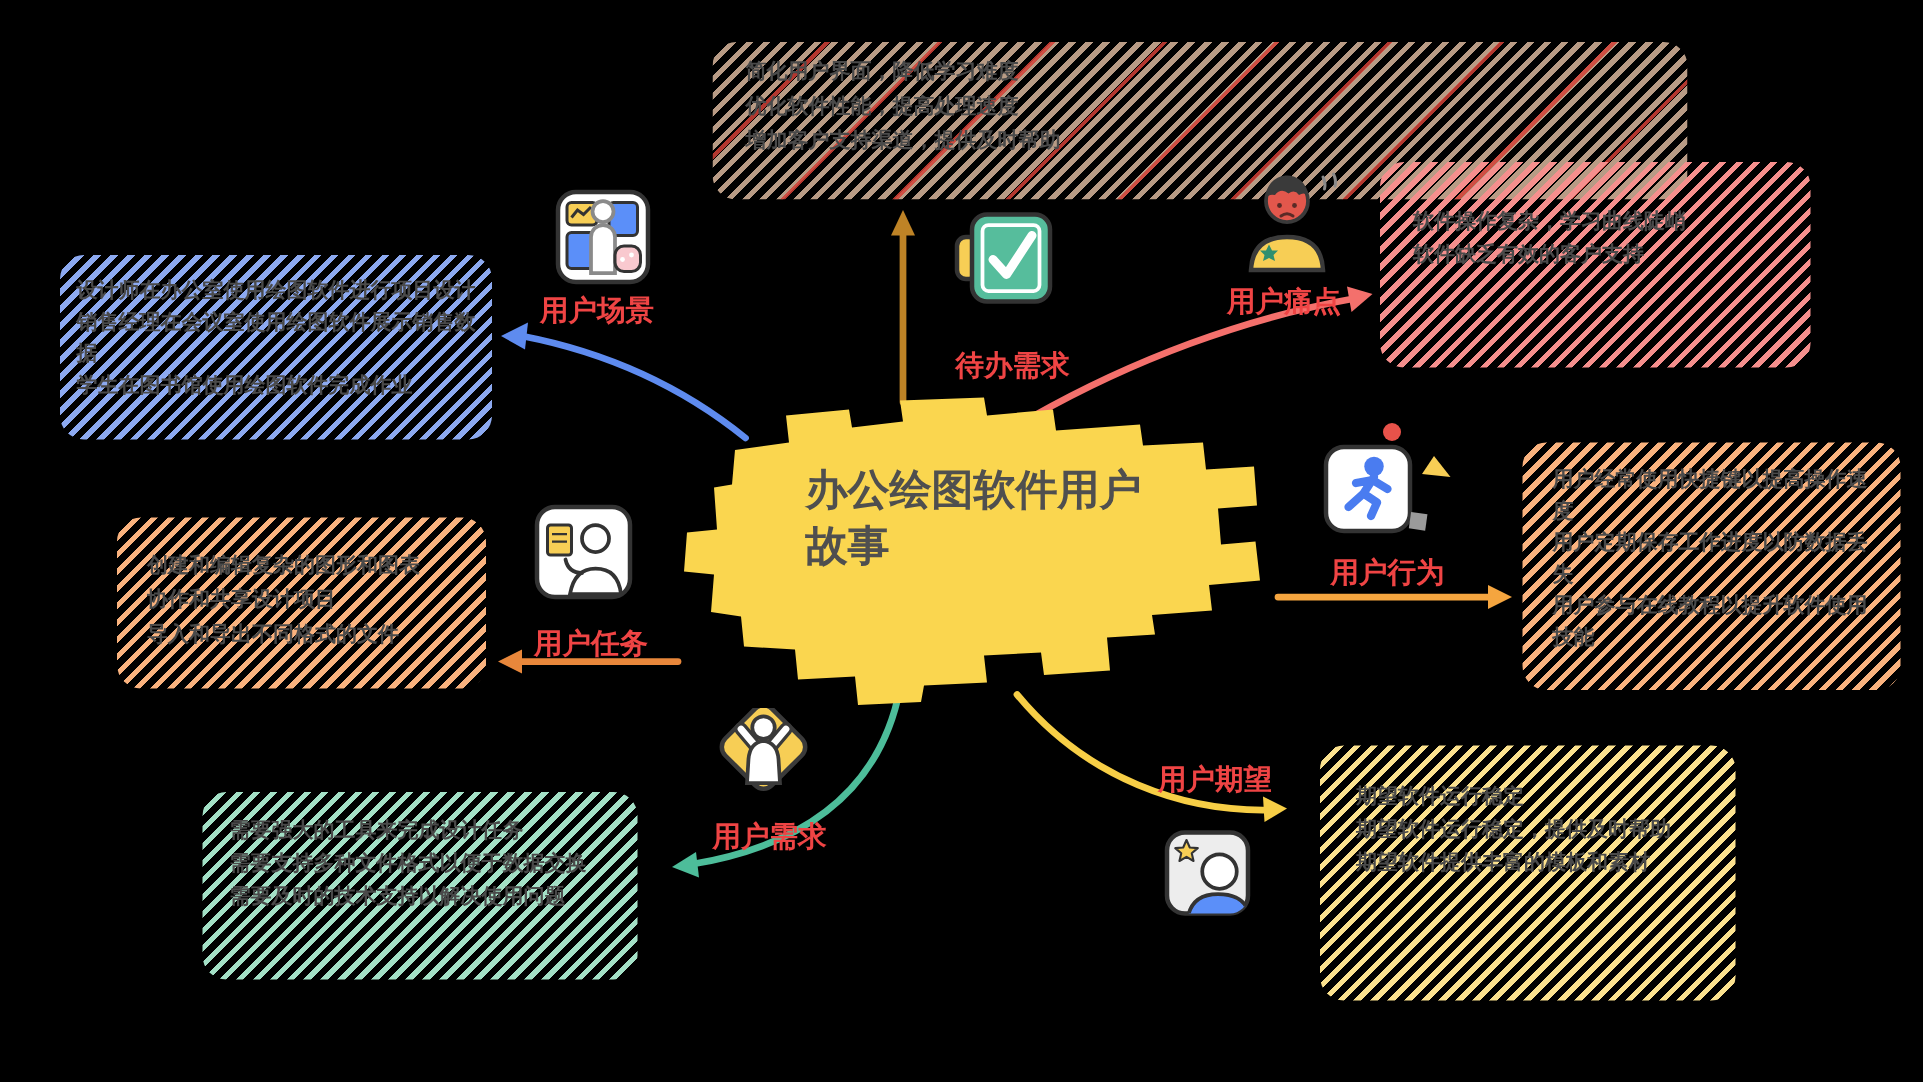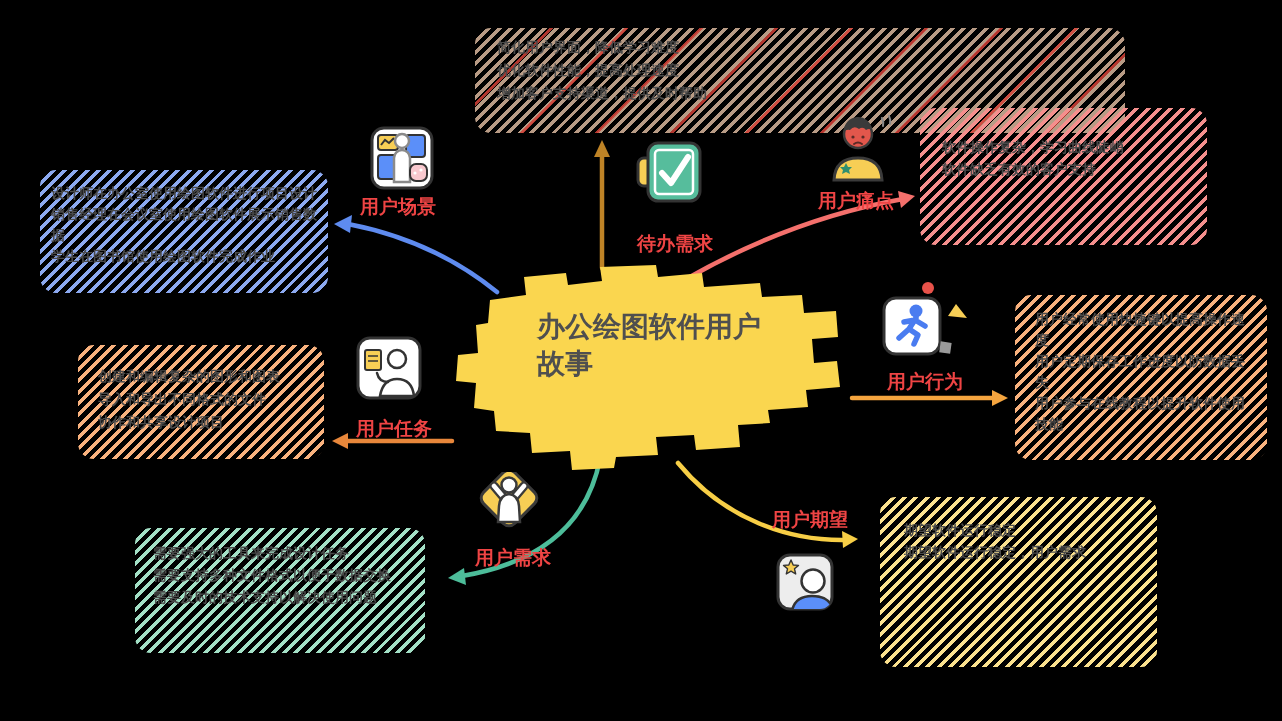--- a/index.html
+++ b/index.html
@@ -101,33 +101,34 @@
   </div>
 
   <div class="hatch-box box-behavior">
     <div class="box-line">用户经常使用快捷键以提高操作速度</div>
     <div class="box-line">用户定期保存工作进度以防数据丢失</div>
     <div class="box-line">用户参与在线教程以提升软件使用技能</div>
   </div>
 
   <div class="hatch-box box-expect">
     <div class="box-line">期望软件运行稳定</div>
-    <div class="box-line">期望软件运行稳定，用户需求</div>
+    <div class="box-line">期望软件运行稳定，提供及时帮助</div>
+    <div class="box-line">期望软件提供丰富的模板和素材</div>
   </div>
 
   <div class="hatch-box box-need">
     <div class="box-line">需要强大的工具来完成设计任务</div>
     <div class="box-line">需要支持多种文件格式以便于数据交换</div>
     <div class="box-line">需要及时的技术支持以解决使用问题</div>
   </div>
 
   <div class="hatch-box box-task">
     <div class="box-line">创建和编辑复杂的图形和图表</div>
+    <div class="box-line">协作和共享设计项目</div>
     <div class="box-line">导入和导出不同格式的文件</div>
-    <div class="box-line">协作和共享设计项目</div>
   </div>
 
   <svg class="center-blob" width="395" height="220" viewBox="0 0 395 220">
     <path d="M40 47 L76 42 L74 24 L116 20 L118 32 L152 28 L150 14 L206 12 L208 24 L252 20 L254 34 L310 30 L312 44 L352 42 L354 60 L386 58 L388 84 L362 86 L364 110 L387 108 L390 134 L356 137 L358 154 L318 157 L320 170 L288 172 L290 194 L246 197 L244 182 L206 184 L208 202 L166 204 L164 215 L122 217 L120 198 L82 200 L80 180 L46 178 L44 158 L24 155 L26 130 L6 128 L8 102 L28 100 L26 72 L38 70 Z" fill="#FAD64F"></path>
   </svg>
   <div class="center-title">办公绘图软件用户故事</div>
 
   <div class="branch-label label-scenario">用户场景</div>
   <div class="branch-label label-todo">待办需求</div>
   <div class="branch-label label-pain">用户痛点</div>

